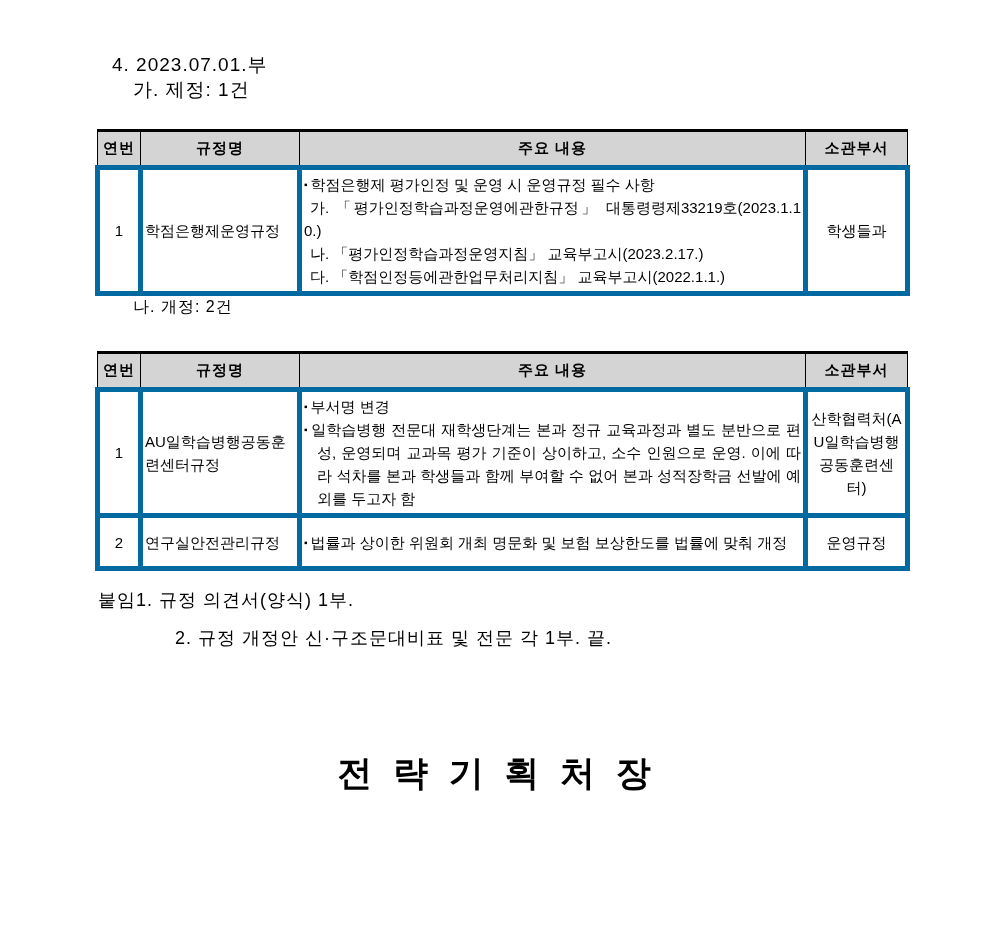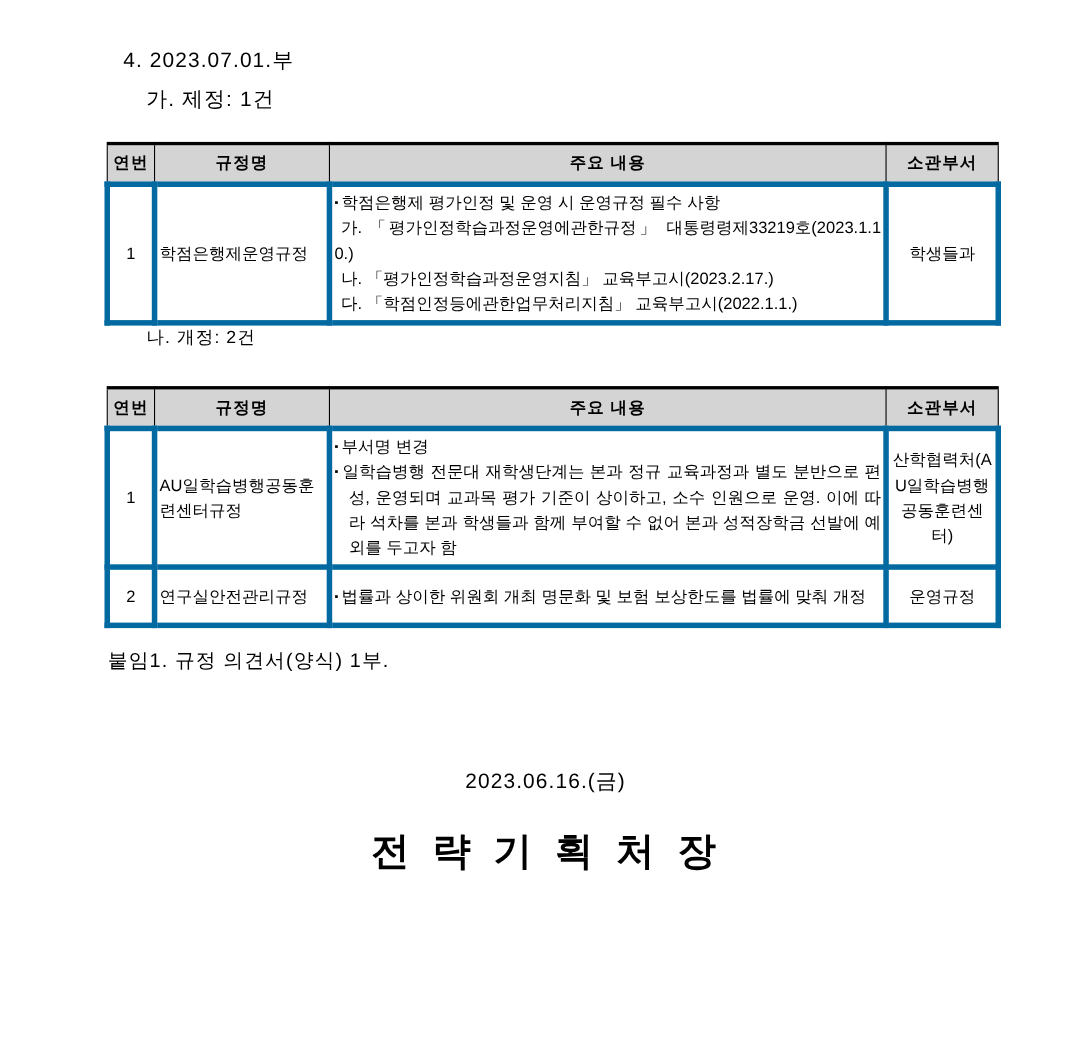--- a/index.html
+++ b/index.html
@@ -1,21 +1,21 @@
 <!DOCTYPE html>
 <html><head>
 <meta charset="utf-8">
 <style>
   html,body{margin:0;padding:0;background:#fff;}
   .page{
     position:relative;width:992px;height:945px;background:#ffffff;
     font-family:"Liberation Sans",sans-serif;color:#000;overflow:hidden;
   }
   .abs{position:absolute;}
-  .h1{left:112px;top:42px;font-size:19px;letter-spacing:1px;}
+  .h1{left:112px;top:52px;font-size:19px;letter-spacing:1px;}
   .h2a{left:133px;top:77px;font-size:19px;letter-spacing:1px;}
   .h2b{left:133px;top:297px;font-size:16px;letter-spacing:1px;}
 
   table.doc{
     position:absolute;left:95px;width:810px;border-collapse:collapse;table-layout:fixed;
     border-top:3px solid #000;border-bottom:3px solid #000;margin-top:16px;
   }
   #table-0{top:113px;}
   #table-1{top:335px;}
   table.doc th{
@@ -115,17 +115,19 @@
             <div class="cl bullet"><span class="bch">▪</span>법률과 상이한 위원회 개최 명문화 및 보험 보상한도를 법률에 맞춰 개정</div>
           </td>
           <td class="dept">운영규정</td>
         </tr>
       </tbody>
     </table>
 
   <div class="abs attach-l1">
     <span class="lbl">붙임</span><span>1. 규정 의견서(양식) 1부.</span>
   </div>
+  <div class="abs attach-l2">
+    <span>2. 규정 개정안 신·구조문대비표 및 전문 각 1부.  끝.</span>
+  </div>
 
-  <div class="abs date">2023.06.16.(금)</div>
   <div class="abs sign">전 략 기 획 처 장</div>
 
 </div>
 
 </body></html>

